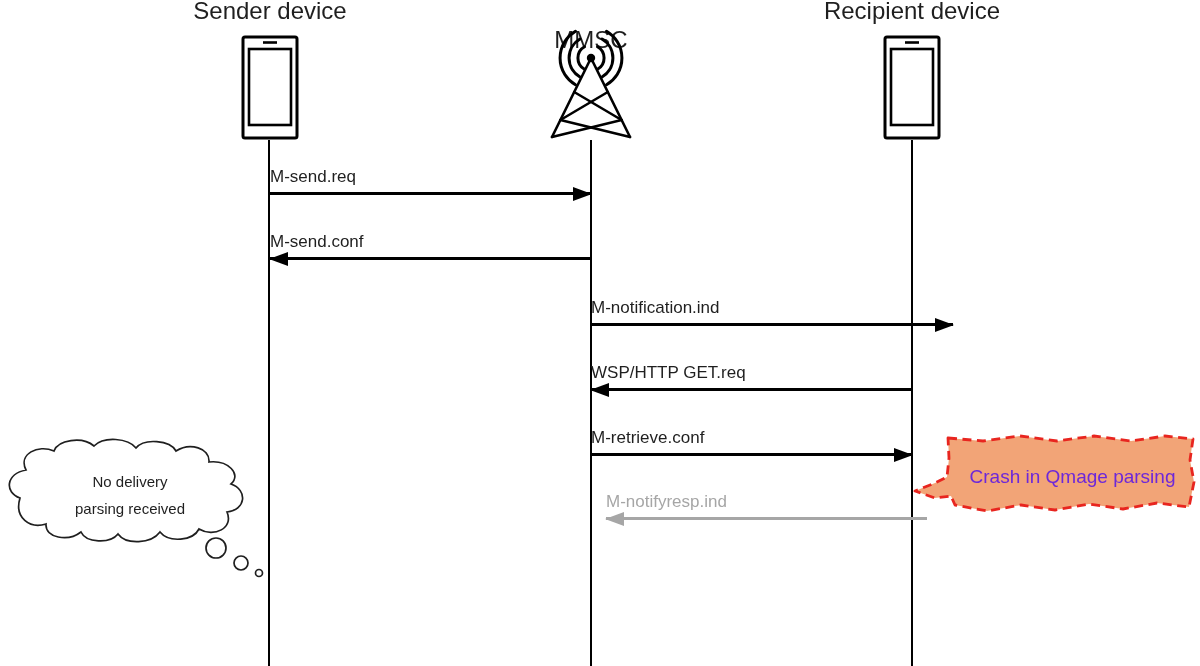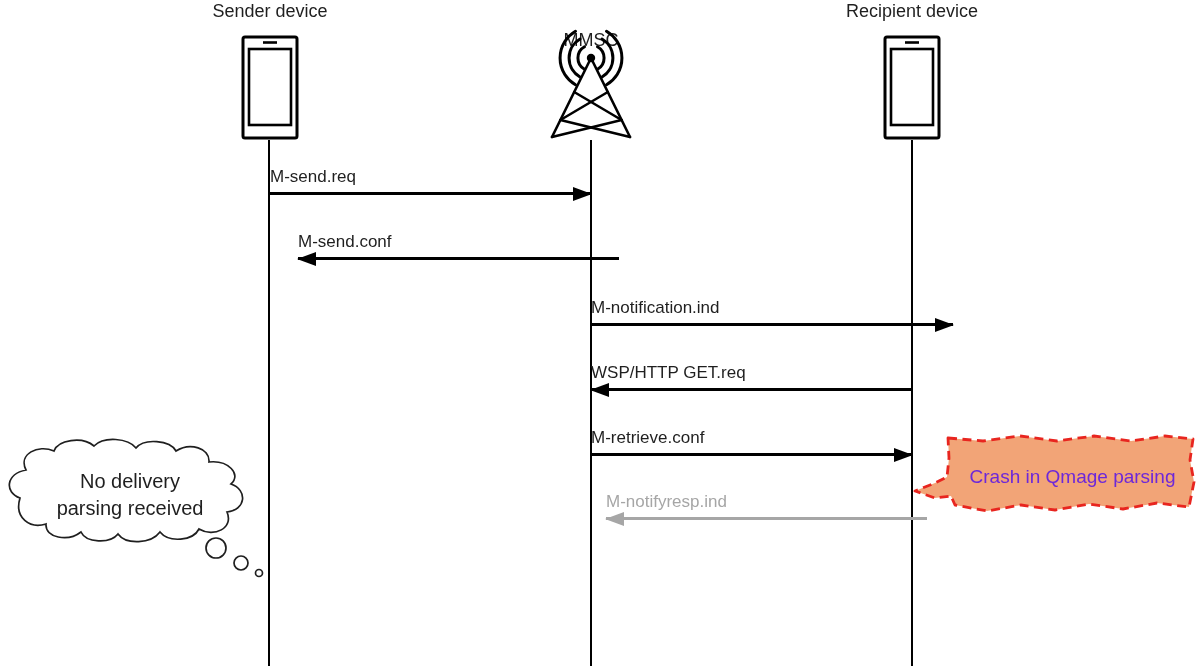--- a/index.html
+++ b/index.html
@@ -13,21 +13,21 @@
     color: #1f1f1f;
   }
   .abs { position: absolute; }
 
   
   .actor-label {
     position: absolute;
     top: 0px;
     width: 220px;
     text-align: center;
-    font-size: 18px;
+    font-size: 24px;
     line-height: 22px;
     color: #1f1f1f;
     white-space: nowrap;
   }
 
   
   .lifeline {
     position: absolute;
     top: 140px;
     width: 2px;
@@ -64,21 +64,21 @@
   .arrowhead.left  { left:  -1px; border-right: 19px solid #000000; }
   .msg.missing .arrowhead.left  { border-right-color: #a6a6a6; }
 
   
   .cloud-text {
     position: absolute;
     left: 30px;
     top: 468px;
     width: 200px;
     text-align: center;
-    font-size: 20px;
+    font-size: 15px;
     line-height: 27px;
     color: #1f1f1f;
   }
 
   
   .callout-text {
     position: absolute;
     left: 950px;
     top: 464px;
     width: 245px;
@@ -136,21 +136,21 @@
   <div class="lifeline" style="left:590px;"></div>
   <div class="lifeline" style="left:911px;"></div>
 
   <div class="msg" style="left:270px; top:166px; width:321px;">
     <div class="msg-label">M-send.req</div>
     <div class="msg-line">
         <i class="arrowhead right"></i>
       </div>
   </div>
 
-  <div class="msg" style="left:270px; top:231px; width:321px;padding-left:28px;">
+  <div class="msg" style="left:270px; top:231px; width:321px;">
     <div class="msg-label">M-send.conf</div>
     <div class="msg-line">
         <i class="arrowhead left"></i>
       </div>
   </div>
 
   <div class="msg" style="left:591px; top:297px; width:362px;">
     <div class="msg-label">M-notification.ind</div>
     <div class="msg-line">
         <i class="arrowhead right"></i>

